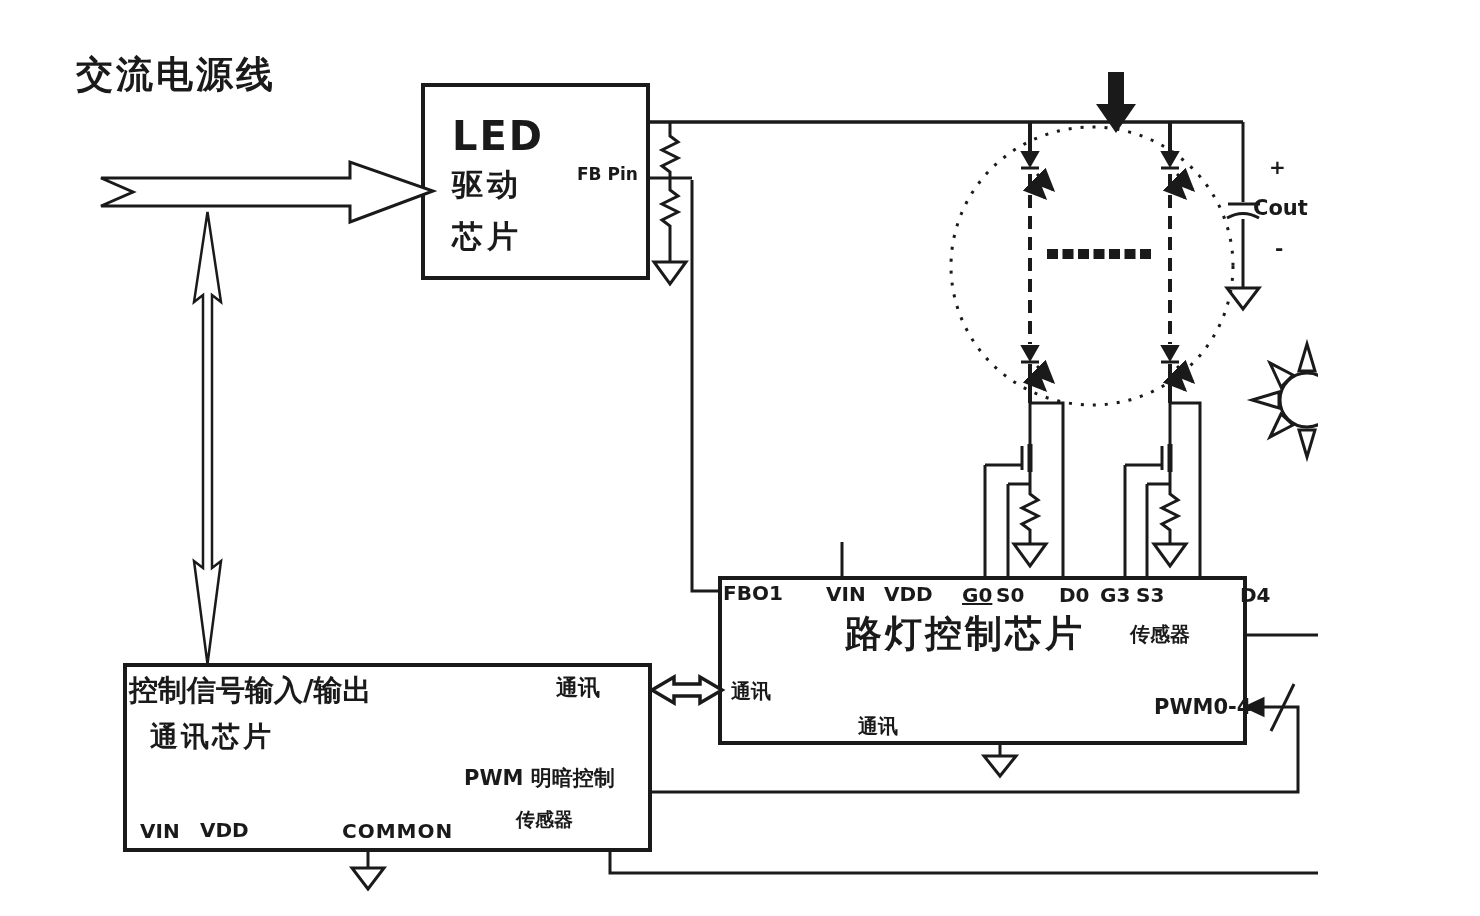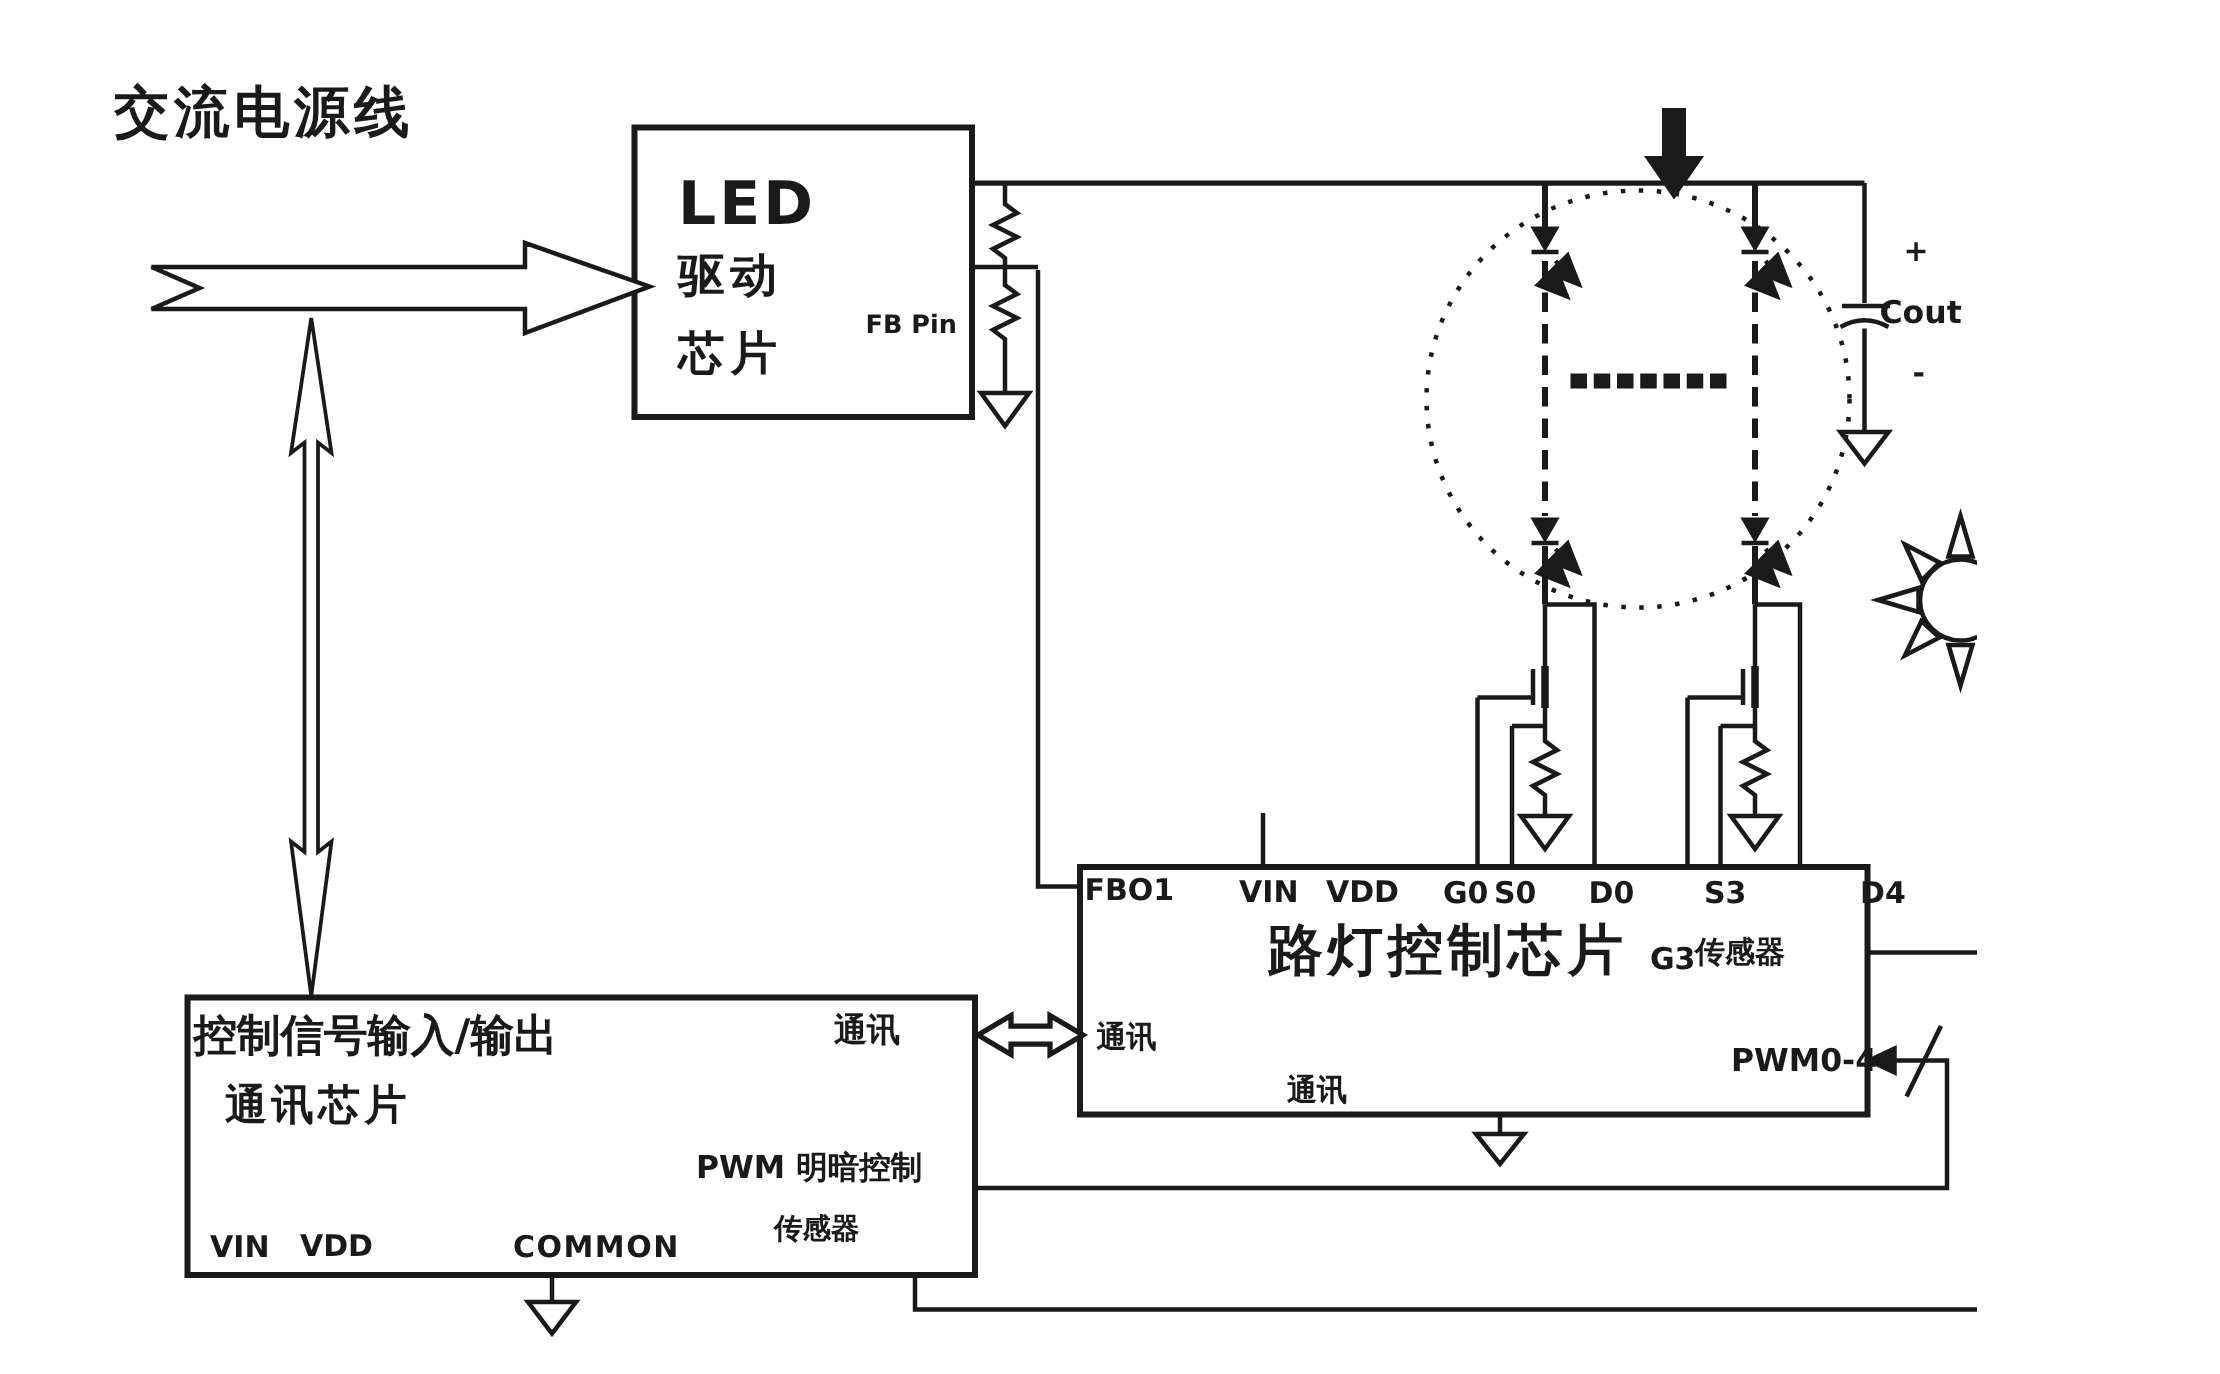--- a/index.html
+++ b/index.html
@@ -5,33 +5,33 @@
   html,body{margin:0;padding:0;background:#fff;}
   .canvas{position:relative;width:1318px;height:916px;background:#ffffff;overflow:hidden;
           font-family:"DejaVu Sans",sans-serif;color:#1a1a1a;}
   .wires{position:absolute;left:0;top:0;}
   .lbl{position:absolute;white-space:nowrap;line-height:1;font-weight:bold;color:#1a1a1a;}
   .ac     {left:76px;  top:56px;  font-size:37px;letter-spacing:3px;}
   .lamp   {left:972px; top:28px;  font-size:34px;letter-spacing:2px;}
   .drv1   {left:452px; top:116px; font-size:40px;letter-spacing:2px;}
   .drv2   {left:452px; top:169px; font-size:31px;letter-spacing:4px;}
   .drv3   {left:452px; top:221px; font-size:31px;letter-spacing:4px;}
-  .fbpin  {left:577px; top:166px; font-size:17px;margin-top:43px;}
+  .fbpin  {left:577px; top:166px; font-size:17px;}
   .plus   {left:1269px;top:157px; font-size:20px;}
   .coutlb {left:1253px;top:198px; font-size:21px;}
   .minus  {left:1275px;top:238px; font-size:20px;}
   .ctitle {left:845px; top:615px; font-size:37px;letter-spacing:3px;}
   .csense {left:1130px;top:624px; font-size:20px;}
   .ccomL  {left:731px; top:681px; font-size:20px;}
   .ccomB  {left:858px; top:716px; font-size:20px;}
   .cpwm   {left:1154px;top:697px; font-size:21px;}
   .pin    {font-size:20px;}
   .pFBO1{left:723px;top:583px;} .pVIN{left:826px;top:584px;} .pVDD{left:884px;top:584px;}
-  .pG0{left:962px;top:585px;} .pS0{left:996px;top:585px;} .pD0{left:1059px;top:585px;}
-  .pG3{left:1100px;top:585px;margin-top:44px;} .pS3{left:1136px;top:585px;} .pD4{left:1197px;top:585px;margin-left:43px;}
+  .pG0{left:962px;top:585px;text-decoration:underline;} .pS0{left:996px;top:585px;} .pD0{left:1059px;top:585px;}
+  .pG3{left:1100px;top:585px;} .pS3{left:1136px;top:585px;} .pD4{left:1197px;top:585px;margin-left:43px;}
   .mio    {left:129px; top:676px; font-size:29px;}
   .mcom   {left:556px; top:677px; font-size:22px;}
   .mtitle {left:150px; top:723px; font-size:28px;letter-spacing:3px;}
   .mpwm   {left:464px; top:768px; font-size:21px;}
   .msense {left:516px; top:810px; font-size:19px;}
   .mVIN{left:140px;top:821px;font-size:20px;} .mVDD{left:200px;top:820px;font-size:20px;}
   .mCOMMON{left:314px;top:821px;font-size:20px;letter-spacing:1px;margin-left:28px;}
 </style>
 </head>
 <body>

